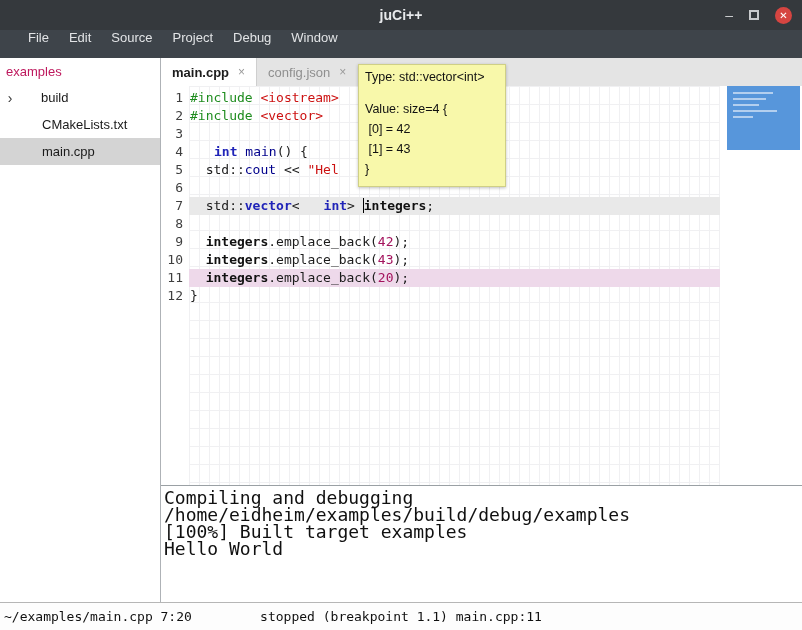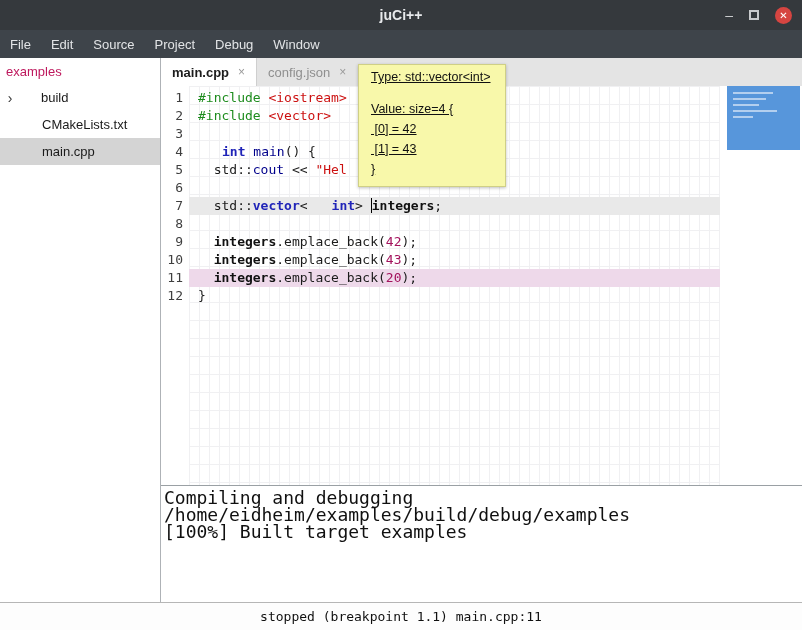--- a/index.html
+++ b/index.html
@@ -11,21 +11,21 @@
   
   .titlebar { height:30px; background:#35393d; display:flex; align-items:center; position:relative; flex:0 0 auto; }
   .title { position:absolute; left:0; right:0; text-align:center; font-size:14px; font-weight:bold; color:#e8eaec; }
   .controls { margin-left:auto; display:flex; align-items:center; gap:16px; padding-right:10px; z-index:1; }
   .btn-min { color:#c9cbcd; font-size:14px; line-height:1; cursor:default; }
   .btn-restore { width:10px; height:10px; border:2px solid #c9cbcd; cursor:default; }
   .btn-close { width:17px; height:17px; border-radius:50%; background:#d64541; color:#fff; font-size:10px;
                display:flex; align-items:center; justify-content:center; cursor:default; }
 
   
-  .menubar { height:28px; background:#3e444a; display:flex; align-items:center; padding-left:0; flex:0 0 auto; }
+  .menubar { height:28px; background:#3e444a; display:flex; align-items:flex-start; padding-left:18px; flex:0 0 auto; }
   .menu-item { color:#e2e4e6; font-size:13px; padding:0 10px; display:flex; align-items:center; cursor:default; }
 
   
   .content { flex:1; display:flex; min-height:0; }
 
   
   .sidebar { width:161px; border-right:1px solid #aeb2b6; background:#fff; font-size:13px; flex:0 0 auto; }
   .sidebar-header { height:26px; display:flex; align-items:center; padding-left:6px; color:#be185d; }
   .tree-row { height:27px; display:flex; align-items:center; color:#1a1a1a; cursor:default; }
   .tree-row .chevron { width:14px; text-align:center; font-size:14px; color:#333; margin-left:3px; }
@@ -41,42 +41,42 @@
   .tab.active { background:#fff; color:#1c1c1c; font-weight:bold; border-right:1px solid #cfcfcf; }
   .tab-close { color:#9a9a9a; font-size:12px; font-weight:normal; }
 
   .editor { height:399px; display:flex; background:#fff; flex:0 0 auto; }
   .gutter { width:28px; padding:3px 6px 0 0; text-align:right; font-family:"DejaVu Sans Mono", monospace;
             font-size:13px; line-height:18px; color:#3f3f3f; }
   .code { width:531px; padding-top:3px; font-family:"DejaVu Sans Mono", monospace; font-size:13px; line-height:18px;
           background-image: linear-gradient(to right, #f0f0f2 1px, transparent 1px),
                             linear-gradient(to bottom, #f0f0f2 1px, transparent 1px);
           background-size:10px 18px; cursor:text; }
-  .code-line { height:18px; white-space:pre; padding-left:9px; }
+  .code-line { height:18px; white-space:pre; padding-left:1px; }
   .code-line.current { background:#e9e9e9; }
   .code-line.debug { background:#eed9ea; }
 
   .tk-d   { color:#1b1b1b; }
   .tk-pp  { color:#1e8c1e; }
   .tk-inc { color:#cc1111; }
   .tk-str { color:#cc1111; }
   .tk-kw  { color:#2024b8; font-weight:bold;margin-left:24px; }
   .tk-typ { color:#2024b8; font-weight:bold; }
   .tk-fn  { color:#00008b; }
   .tk-num { color:#a3125c; }
   .tk-b   { color:#111; font-weight:bold; }
   .caret  { display:inline-block; width:1px; height:15px; background:#000; vertical-align:-3px; }
 
   .minimap { flex:1; background:#fff; position:relative; }
   .mini-slider { position:absolute; top:0; left:7px; width:73px; height:64px; background:#5796db; padding-top:2px; cursor:default; }
   .mini-bar { height:2px; background:rgba(255,255,255,0.55); margin:4px 0 0 6px; }
 
   
   .tooltip { position:absolute; left:197px; top:6px; width:148px; background:#f8f8aa; border:1px solid #cfcf86;
-             padding:5px 6px 7px 12px; font-size:12.5px; color:#111; z-index:30; box-shadow:0 1px 3px rgba(0,0,0,0.25);text-decoration:underline; }
+             padding:5px 6px 7px 6px; font-size:12.5px; color:#111; z-index:30; box-shadow:0 1px 3px rgba(0,0,0,0.25); }
   .tt-type { white-space:pre; margin-bottom:15px; }
   .tt-values div { line-height:20px; white-space:pre; }
 
   
   .output { border-top:1px solid #9aa0a4; flex:1; font-family:"DejaVu Sans Mono", monospace; font-size:18px;
             line-height:17px; padding:3px 3px; color:#101010; background:#fff; min-height:0; cursor:text; }
 
   
   .statusbar { height:28px; border-top:1px solid #b6b6b6; display:flex; align-items:center; position:relative;
                font-family:"DejaVu Sans Mono", monospace; font-size:13px; color:#101010; background:#fdfdfd; flex:0 0 auto; }
@@ -183,22 +183,24 @@
             <div>Value: size=4 {</div>
             <div> [0] = 42</div>
             <div> [1] = 43</div>
             <div>}</div>
           </div>
       </div>
 
       <div class="output">
           <div>Compiling and debugging /home/eidheim/examples/build/debug/examples</div>
           <div>[100%] Built target examples</div>
+          <div>Hello World</div>
         </div>
 
     </div>
   </div>
 
   <div class="statusbar">
+    <span class="status-left">~/examples/main.cpp 7:20</span>
     <span class="status-center">stopped (breakpoint 1.1) main.cpp:11</span>
   </div>
 
 </div>
 
 </body></html>

